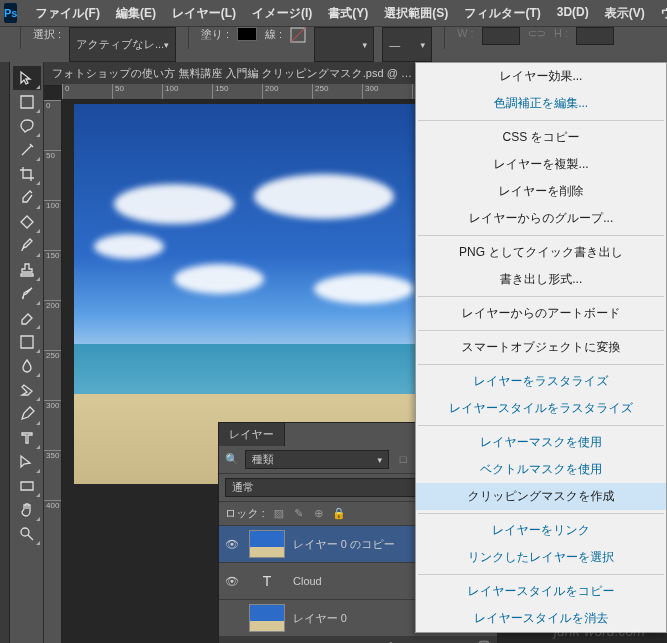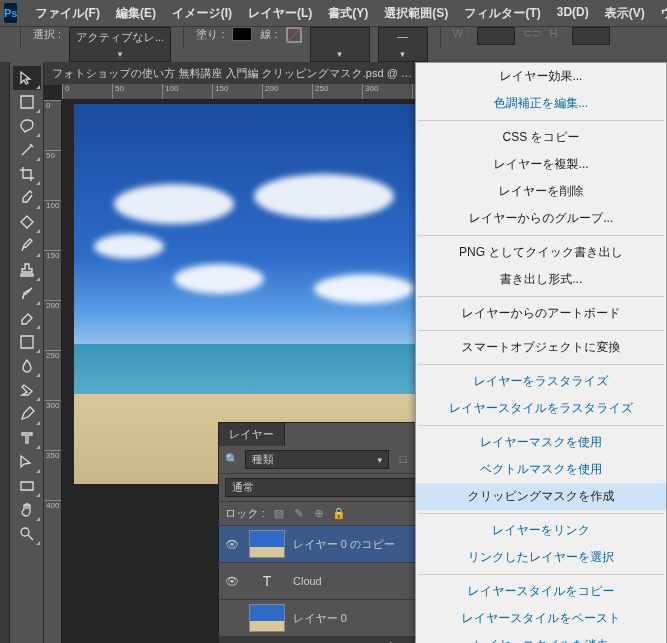--- a/index.html
+++ b/index.html
@@ -3,21 +3,21 @@
 <meta charset="utf-8">
 <style>
 * { margin: 0; padding: 0; box-sizing: border-box; font-family: "Meiryo", "Hiragino Sans", sans-serif; }
 body { background: #535353; width: 667px; height: 643px; overflow: hidden; position: relative; }
 
 .menubar { background: #535353; height: 26px; display: flex; align-items: center; padding: 0 4px; color: #e0e0e0; font-size: 12px; }
 .ps-logo { width: 20px; height: 20px; background: #001e36; color: #31a8ff; font-weight: bold; font-size: 11px; display: flex; align-items: center; justify-content: center; border-radius: 2px; margin-right: 10px; }
 .menu-item { padding: 4px 8px; cursor: pointer; white-space: nowrap; font-weight: bold; }
 
 .optbar { background: #535353; height: 36px; border-top: 1px solid #383838; display: flex; padding: 0 8px; color: #ccc; font-size: 11px; gap: 8px; }
-.optbar .sel-dd { background: #3a3a3a; border: 1px solid #222; padding: 2px 6px; color: #ccc; min-width: 80px; display: flex; align-items: center; justify-content: space-between; flex-direction: column; }
+.optbar .sel-dd { background: #3a3a3a; border: 1px solid #222; padding: 2px 6px; color: #ccc; min-width: 80px; display: flex; align-items: center; justify-content: space-between; }
 .optbar .swatch { width: 20px; height: 14px; background: #000; border: 1px solid #666; }
 .optbar .sep { width: 1px; height: 22px; background: #3a3a3a; margin: 0 4px; }
 .dimfield { background: #3a3a3a; border: 1px solid #222; width: 38px; height: 18px; }
 
 .main { display: flex; height: calc(100% - 62px); }
 .tab-col { width: 10px; background: #3a3a3a; border-right: 1px solid #222; }
 .toolbar { width: 34px; background: #535353; border-right: 1px solid #2a2a2a; display: flex; flex-direction: column; align-items: center; padding-top: 4px; }
 .tool { width: 28px; height: 24px; display: flex; align-items: center; justify-content: center; color: #ddd; font-size: 14px; cursor: pointer; position: relative; }
 .tool.active { background: #2a2a2a; }
 .tool svg { width: 16px; height: 16px; fill: #ddd; stroke: #ddd; }
@@ -63,22 +63,22 @@
 .chev { font-size: 9px; }
 </style>
 </head>
 <body>
 
 <div class="menubar">
   <div class="ps-logo">Ps</div>
   <div id="menu-items" style="display: flex;">
       <div class="menu-item">ファイル(F)</div>
       <div class="menu-item">編集(E)</div>
+      <div class="menu-item">レイヤー(L)</div>
       <div class="menu-item">イメージ(I)</div>
-      <div class="menu-item">レイヤー(L)</div>
       <div class="menu-item">書式(Y)</div>
       <div class="menu-item">選択範囲(S)</div>
       <div class="menu-item">フィルター(T)</div>
       <div class="menu-item">3D(D)</div>
       <div class="menu-item">表示(V)</div>
       <div class="menu-item">ウィンド</div>
     </div>
 </div>
 
 <div class="optbar">
@@ -361,17 +361,16 @@
     <div class="cm-item disabled">レイヤースタイルをラスタライズ</div>
     <div class="cm-sep"></div>
     <div class="cm-item disabled">レイヤーマスクを使用</div>
     <div class="cm-item disabled">ベクトルマスクを使用</div>
     <div class="cm-item hl">クリッピングマスクを作成</div>
     <div class="cm-sep"></div>
     <div class="cm-item disabled">レイヤーをリンク</div>
     <div class="cm-item disabled">リンクしたレイヤーを選択</div>
     <div class="cm-sep"></div>
     <div class="cm-item disabled">レイヤースタイルをコピー</div>
-    <div class="cm-item disabled">レイヤースタイルをペースト</div>
     <div class="cm-item disabled">レイヤースタイルを消去</div>
   </div>
 
 <div class="watermark">junk-word.com</div>
 
 </body></html>

